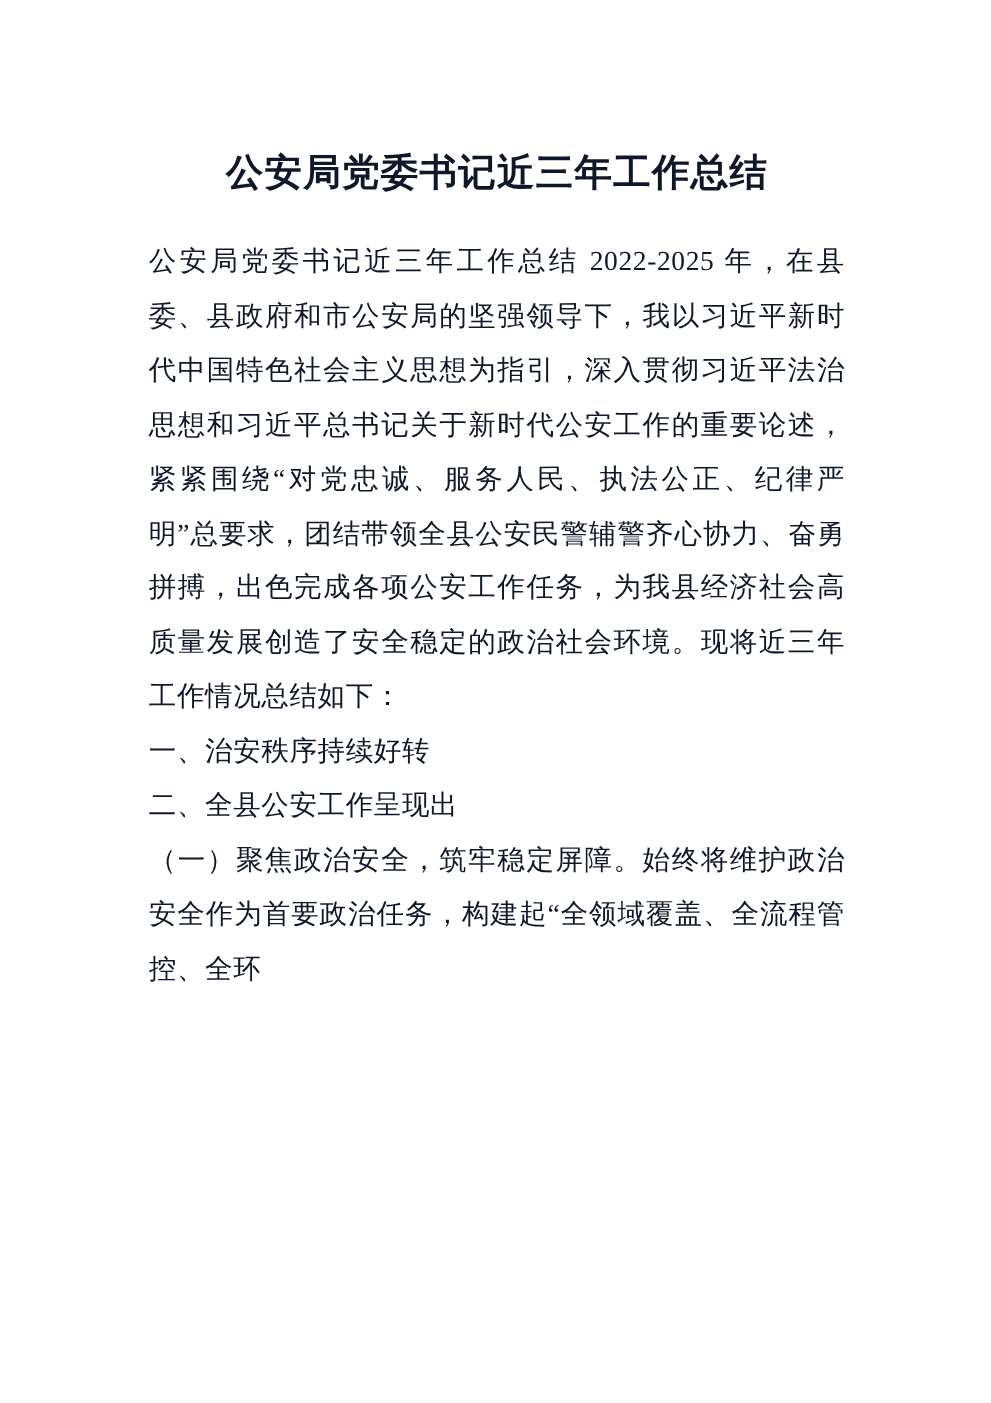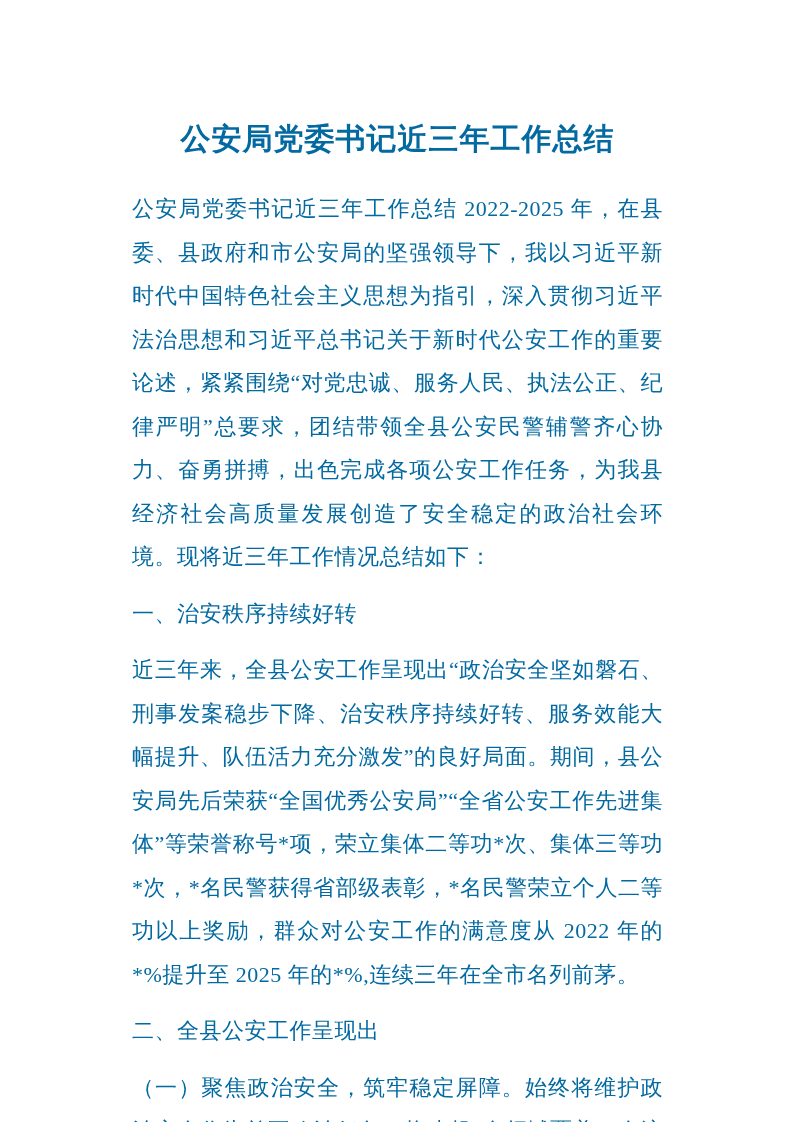--- a/index.html
+++ b/index.html
@@ -9,49 +9,48 @@
   }
   .page {
     position: relative;
     width: 793px;
     height: 1122px;
     background: #ffffff;
     box-sizing: border-box;
     padding: 118px 117px 0 119px;
     overflow: hidden;
     font-family: "Liberation Serif", serif;
-    color: #0369a1;
+    color: #0f172a;
   }
   .doc-title {
     margin: 0 0 27px 0;
     font-size: 30px;
     line-height: 42px;
     font-weight: bold;
     text-align: center;
     letter-spacing: 1px;
     white-space: nowrap;
   }
   .para {
-    margin: 13px;
+    margin: 0;
     font-size: 22px;
     line-height: 43.5px;
     text-align: justify;
     text-justify: inter-ideograph;
     letter-spacing: 0.5px;
     word-break: break-all;
   }
 </style>
 </head>
 <body>
 
 <div class="page">
   <h1 class="doc-title">公安局党委书记近三年工作总结</h1>
 
   <p class="para">公安局党委书记近三年工作总结 2022-2025 年，在县委、县政府和市公安局的坚强领导下，我以习近平新时代中国特色社会主义思想为指引，深入贯彻习近平法治思想和习近平总书记关于新时代公安工作的重要论述，紧紧围绕“对党忠诚、服务人民、执法公正、纪律严明”总要求，团结带领全县公安民警辅警齐心协力、奋勇拼搏，出色完成各项公安工作任务，为我县经济社会高质量发展创造了安全稳定的政治社会环境。现将近三年工作情况总结如下：</p>
 
   <p class="para">一、治安秩序持续好转</p>
 
-  <p class="para">近三年来，全县公安工作呈现出“政治安全坚如磐石、刑事发案稳步下降、治安秩序持续好转、服务效能大幅提升、队伍活力充分激发”的良好局面。期间，县公安局先后荣获“全国优秀公安局”“全省公安工作先进集体”等荣誉称号*项，荣立集体二等功*次、集体三等功*次，*名民警获得省部级表彰，*名民警荣立个人二等功以上奖励，群众对公安工作的满意度从 2022 年的*%提升至 2025 年的*%,连续三年在全市名列前茅。</p>
 
   <p class="para">二、全县公安工作呈现出</p>
 
   <p class="para">（一）聚焦政治安全，筑牢稳定屏障。始终将维护政治安全作为首要政治任务，构建起“全领域覆盖、全流程管控、全环</p>
 </div>
 
 </body></html>

